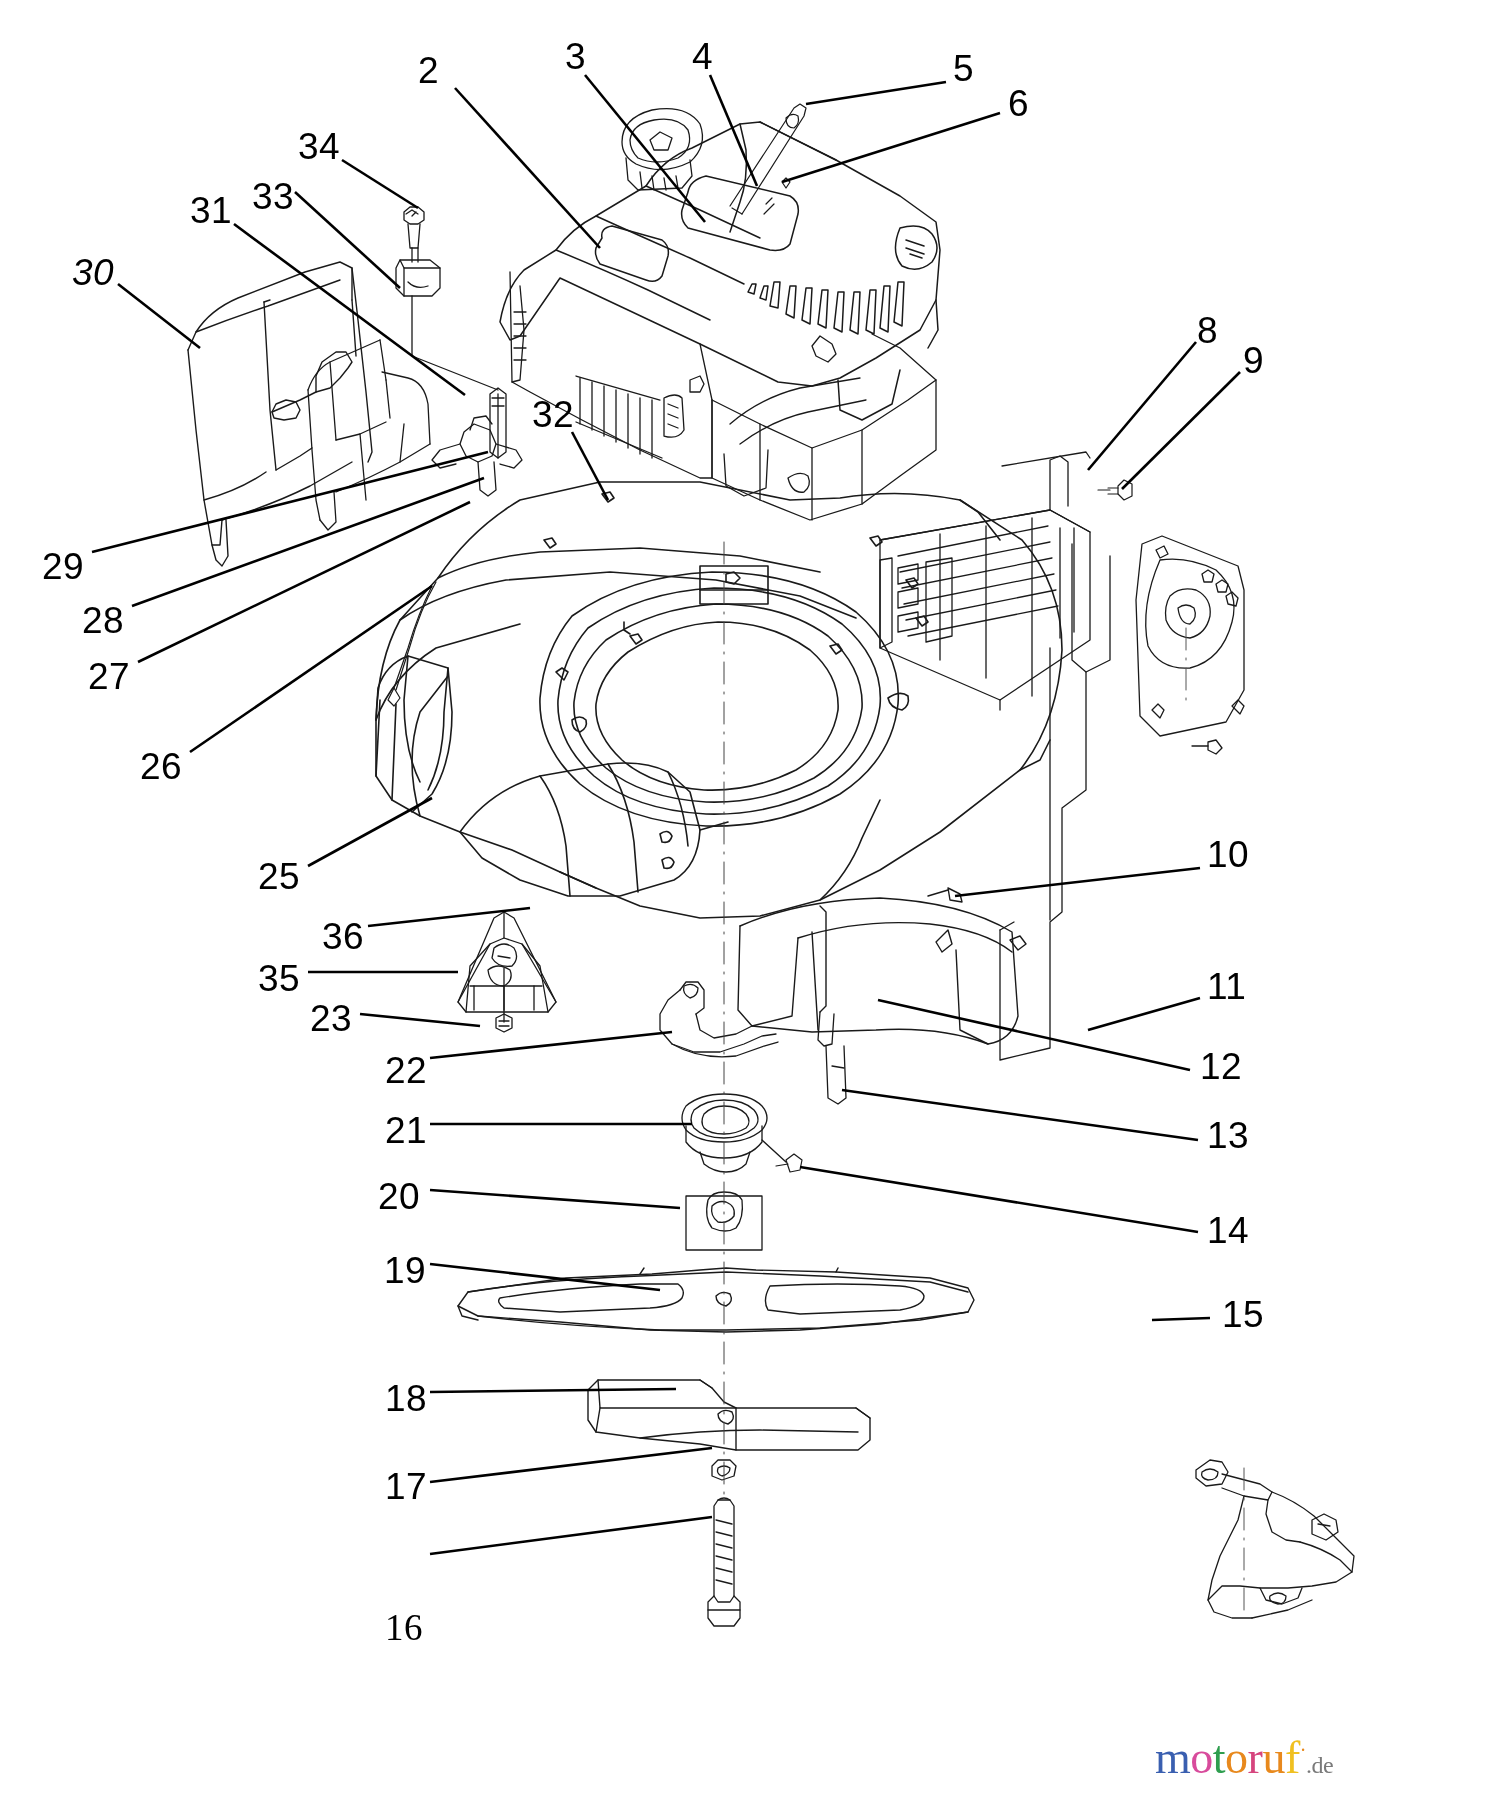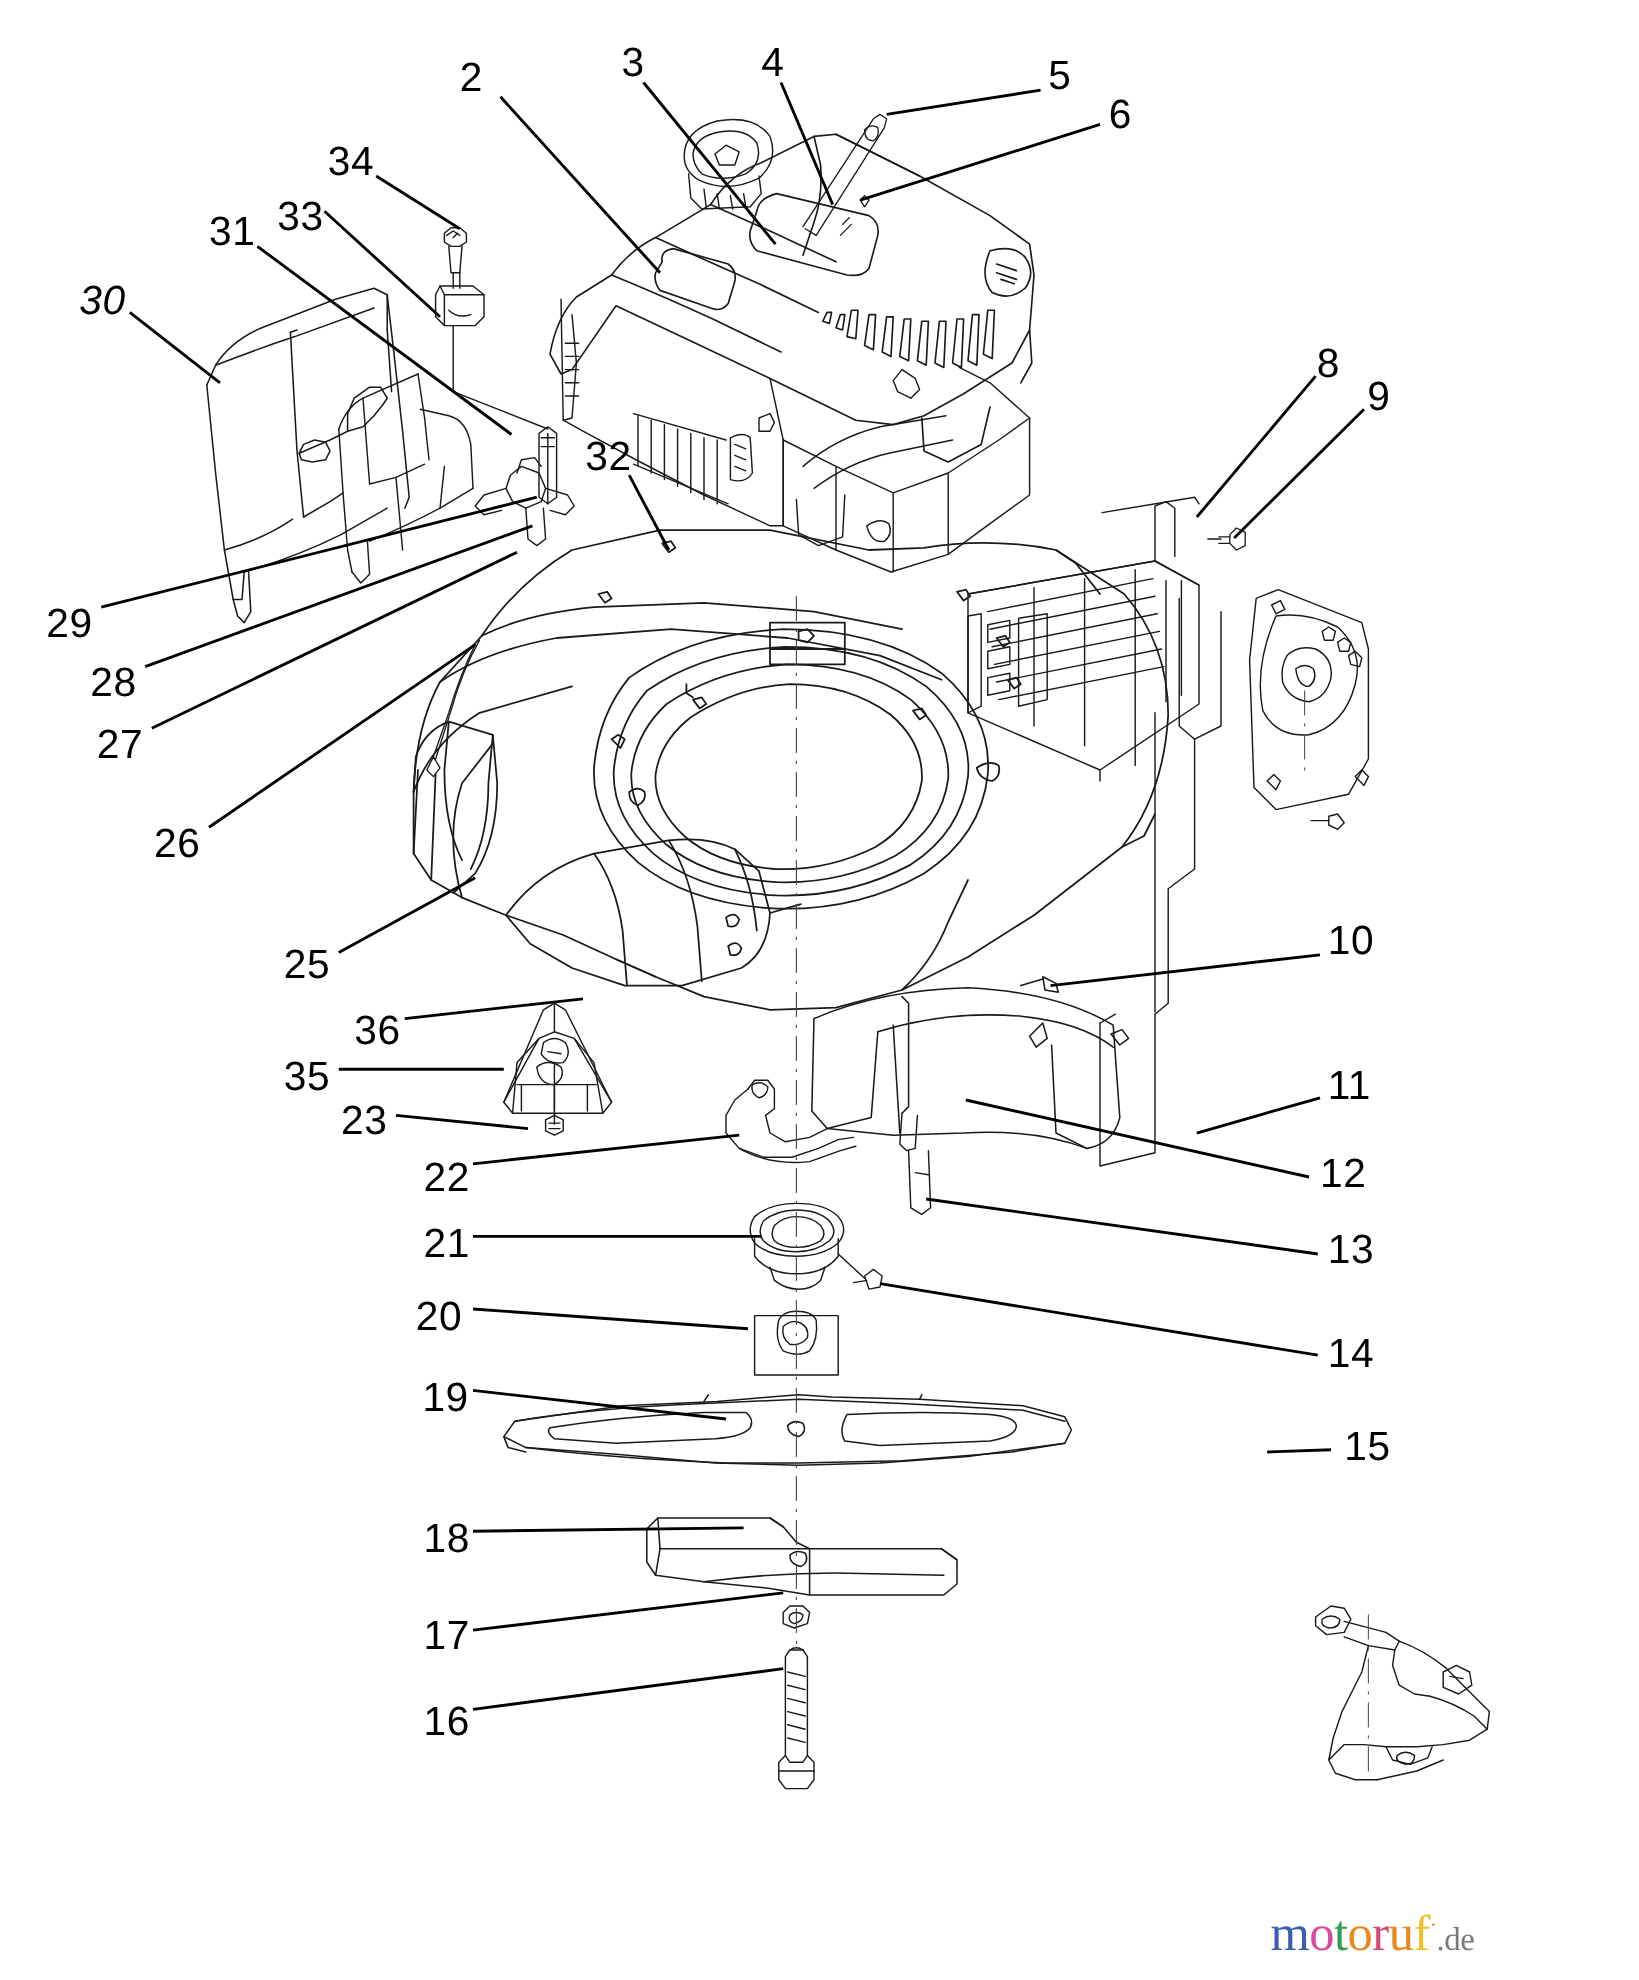--- a/index.html
+++ b/index.html
@@ -26,21 +26,21 @@
     position:absolute;
     left:1155px;top:1735px;
     width:320px;height:58px;
     font-family:"Liberation Serif", serif;
     font-size:46px;
     line-height:1;
     letter-spacing:-0.5px;
     white-space:nowrap;
   }
   #watermark .wm-l{display:inline;}
-  #watermark .wm-de{font-size:30px;color:#7a7a7a;}
+  #watermark .wm-de{font-size:24px;color:#7a7a7a;}
   #watermark .wm-dot{font-size:20px;vertical-align:super;}
 </style>
 </head>
 <body>
 
 <div id="page">
 
   <svg id="art" viewBox="0 0 1490 1800" xmlns="http://www.w3.org/2000/svg" fill="none" stroke="#1a1a1a" stroke-linecap="round" stroke-linejoin="round">
 
     <g stroke-width="1.4">
@@ -467,21 +467,21 @@
       <div class="callout" style="left: 953px; top: 50px;">5</div>
       <div class="callout" style="left: 1008px; top: 85px;">6</div>
       <div class="callout" style="left: 1197px; top: 312px;">8</div>
       <div class="callout" style="left: 1243px; top: 342px;">9</div>
       <div class="callout" style="left: 1207px; top: 836px;">10</div>
       <div class="callout" style="left: 1207px; top: 968px;">11</div>
       <div class="callout" style="left: 1200px; top: 1048px;">12</div>
       <div class="callout" style="left: 1207px; top: 1117px;">13</div>
       <div class="callout" style="left: 1207px; top: 1212px;">14</div>
       <div class="callout" style="left: 1222px; top: 1296px;">15</div>
-      <div class="callout" style="left: 385px; top: 1546px;">16</div>
+      <div class="callout" style="left: 385px; top: 1609px; font-family: Liberation Serif, serif;">16</div>
       <div class="callout" style="left: 385px; top: 1468px;">17</div>
       <div class="callout" style="left: 385px; top: 1380px;">18</div>
       <div class="callout" style="left: 384px; top: 1252px;">19</div>
       <div class="callout" style="left: 378px; top: 1178px;">20</div>
       <div class="callout" style="left: 385px; top: 1112px;">21</div>
       <div class="callout" style="left: 385px; top: 1052px;">22</div>
       <div class="callout" style="left: 310px; top: 1000px;">23</div>
       <div class="callout" style="left: 258px; top: 858px;">25</div>
       <div class="callout" style="left: 140px; top: 748px;">26</div>
       <div class="callout" style="left: 88px; top: 658px;">27</div>

